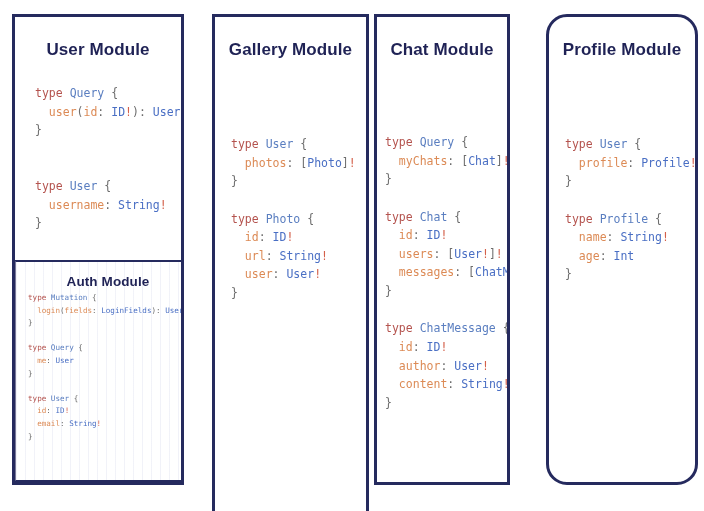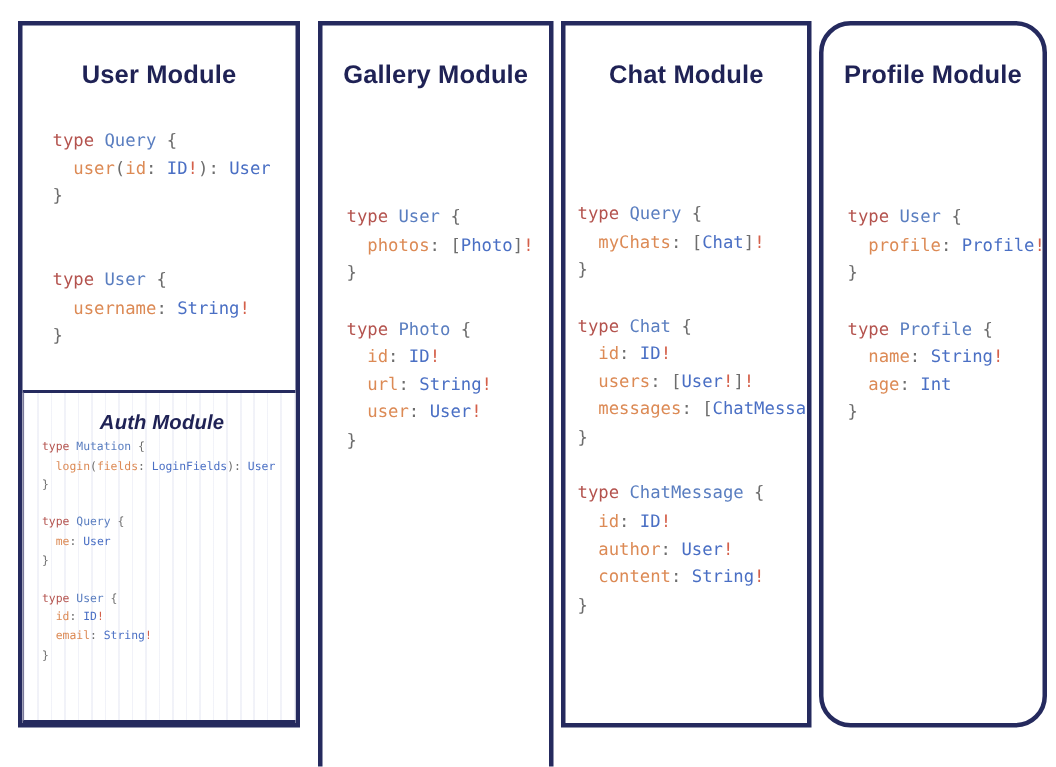--- a/index.html
+++ b/index.html
@@ -48,23 +48,23 @@
   }
 
   .code-block .kw      { color: #b4534e; margin-top: 17px; }
   .code-block .tname   { color: #5a7ec0; }
   .code-block .field   { color: #dc8a55; }
   .code-block .vtype   { color: #4a6fc4; }
   .code-block .punct   { color: #6d6d6d; }
   .code-block .bang    { color: #d4604a; }
 
   
-  #card-user    { left: 12px;  top: 14px;  width: 188px; height: 471px; }
+  #card-user    { left: 12px;  top: 14px;  width: 172px; height: 471px; }
   #card-gallery { left: 212px; top: 14px;  width: 157px; height: 504px; }
-  #card-chat    { left: 374px; top: 14px;  width: 167px; height: 471px; }
+  #card-chat    { left: 374px; top: 14px;  width: 136px; height: 471px; }
   #card-profile { left: 546px; top: 14px;  width: 152px; height: 471px; border-radius: 21px; }
 
   #card-user .module-title    { margin: 23px 0 0 0; }
   #card-gallery .module-title { margin: 23px 0 0 0; }
   #card-chat .module-title    { margin: 23px 0 0 0; }
   #card-profile .module-title { margin: 23px 0 0 0; }
 
   
   #user-code    { position: absolute; left: 20px; top: 67px; }
   #gallery-code { position: absolute; left: 16px; top: 118px; }
@@ -92,21 +92,20 @@
         rgba(120,130,190,0.10) 0px,
         rgba(120,130,190,0.10) 1px,
         rgba(255,255,255,0) 1px,
         rgba(255,255,255,0) 9px);
     pointer-events: none;
   }
   #card-auth .module-title {
     position: relative;
     margin: 12px 0 0 0;
     font-size: 13.5px;
-    font-style: italic;
   }
   #auth-code {
     position: absolute;
     left: 12px;
     top: 30px;
     font-size: 7.6px;
     line-height: 1.66;
   }
 </style>
 </head>

